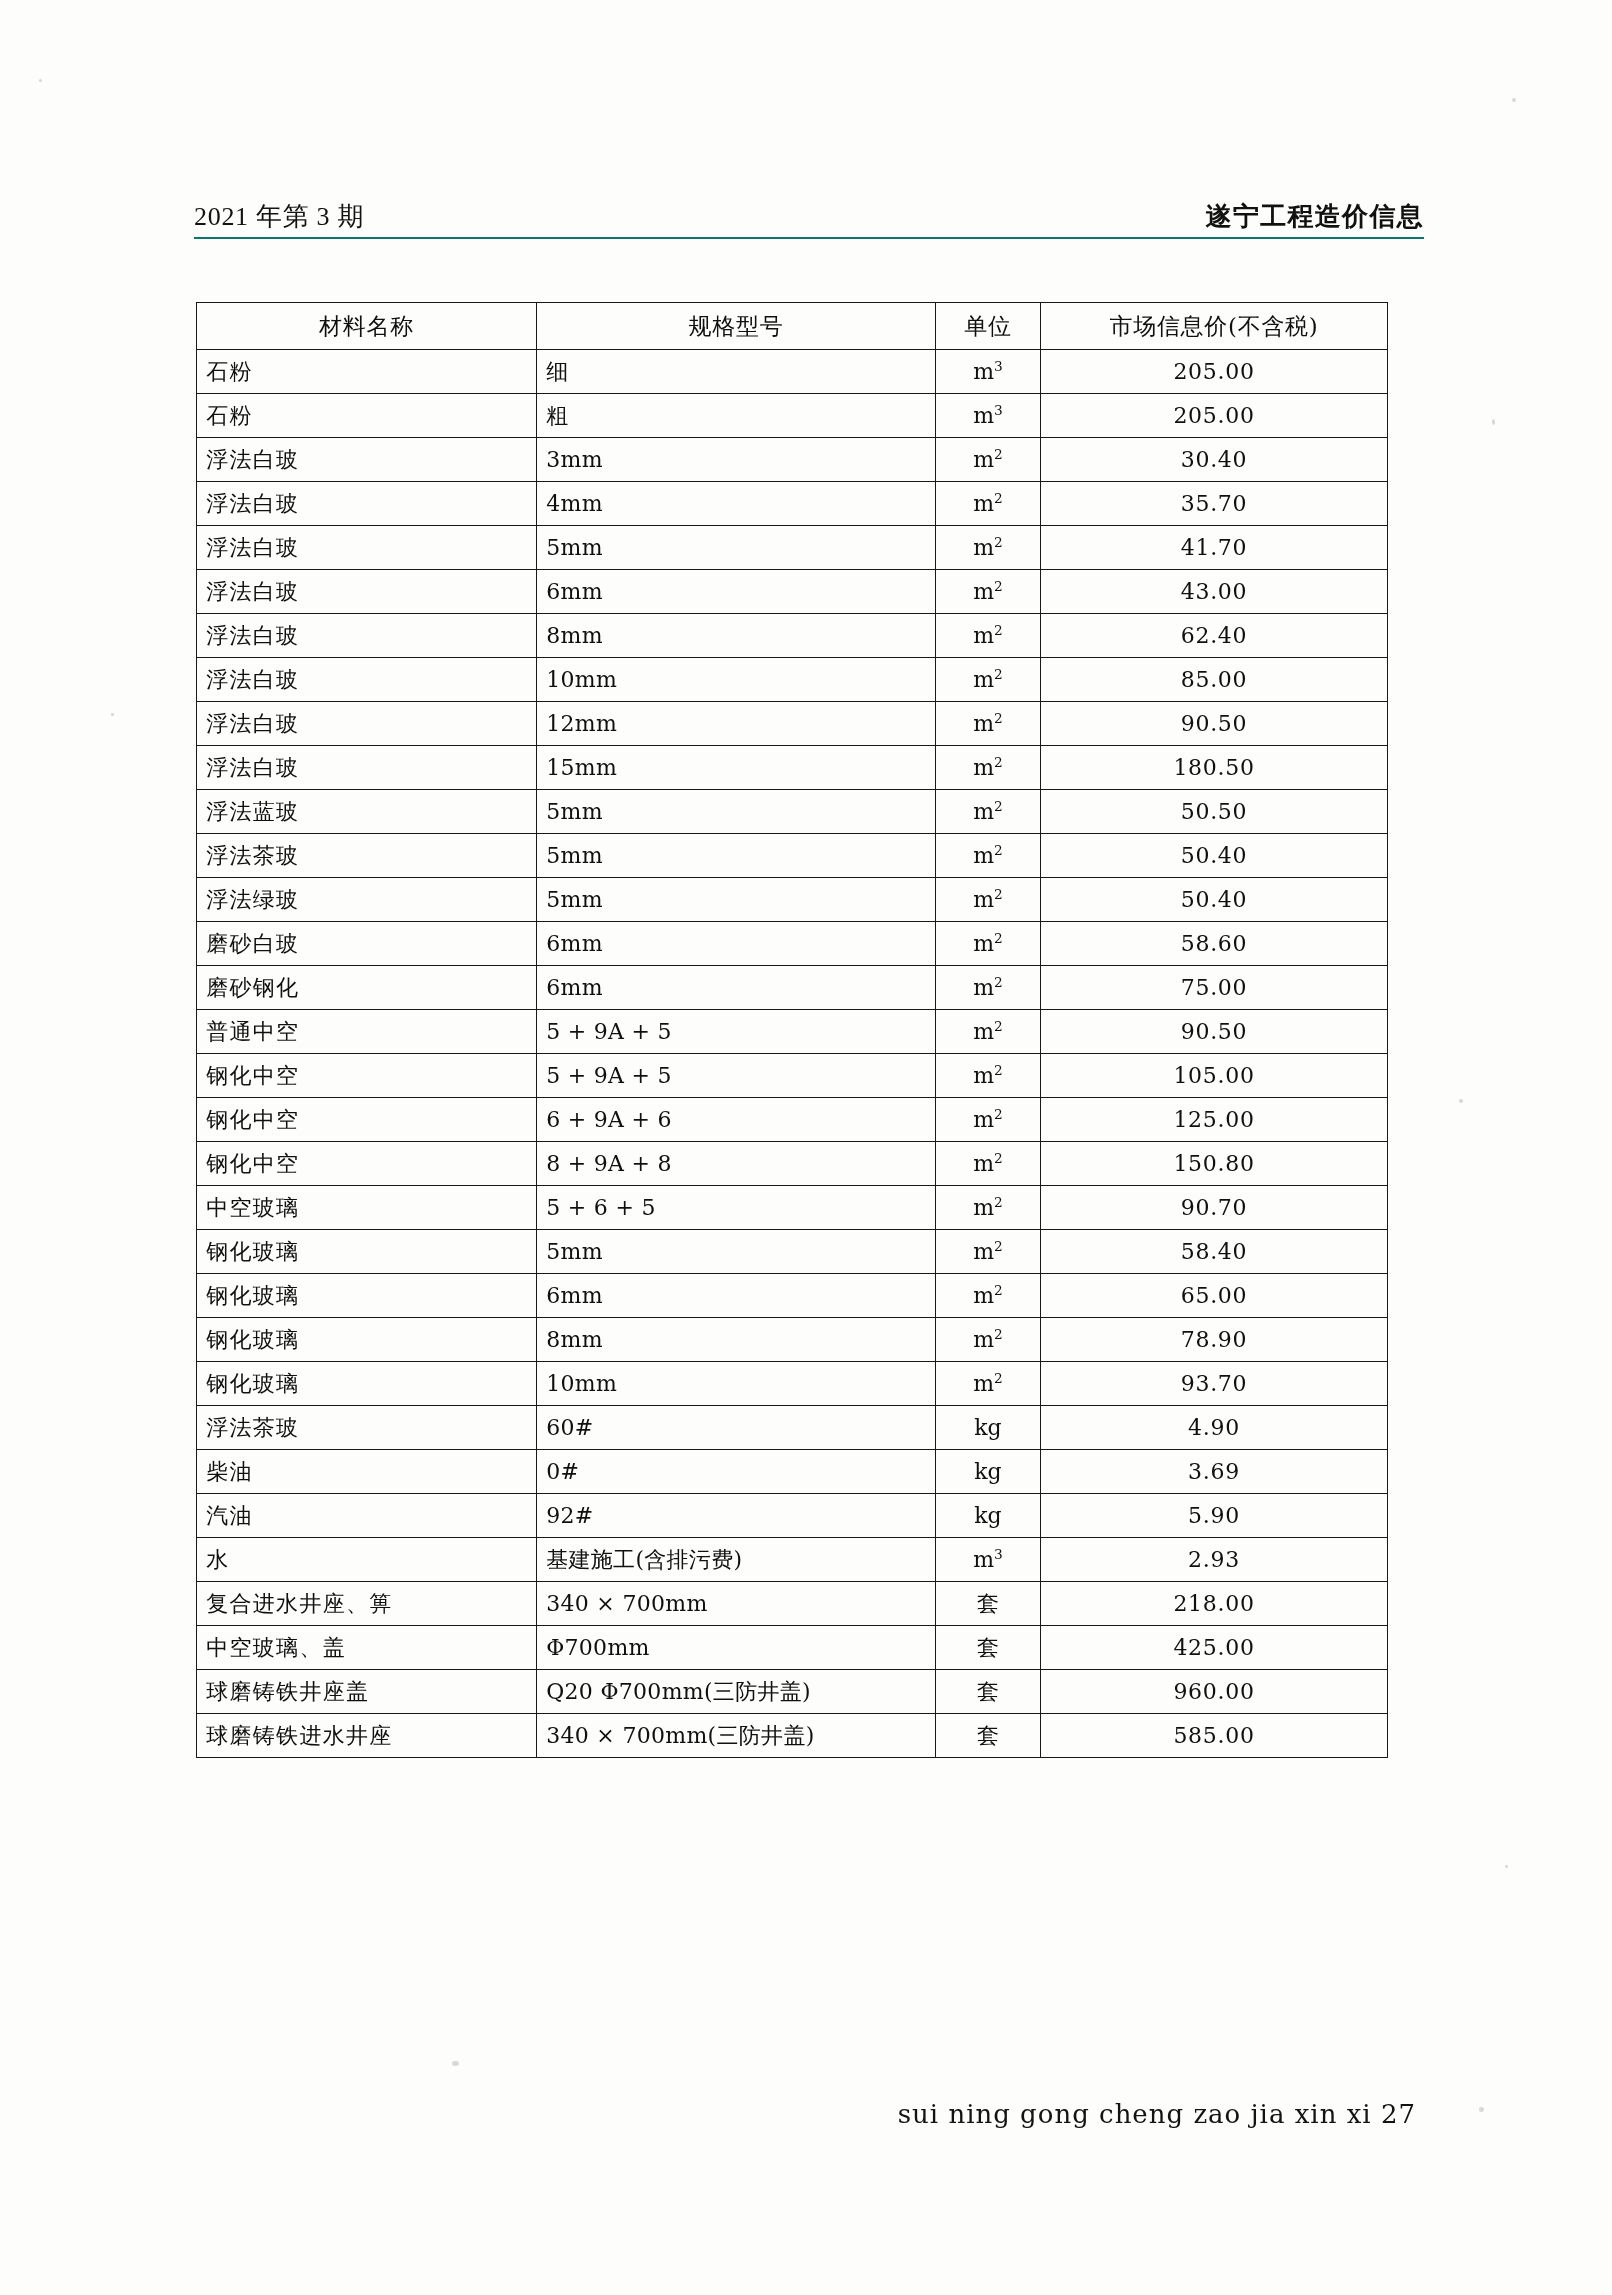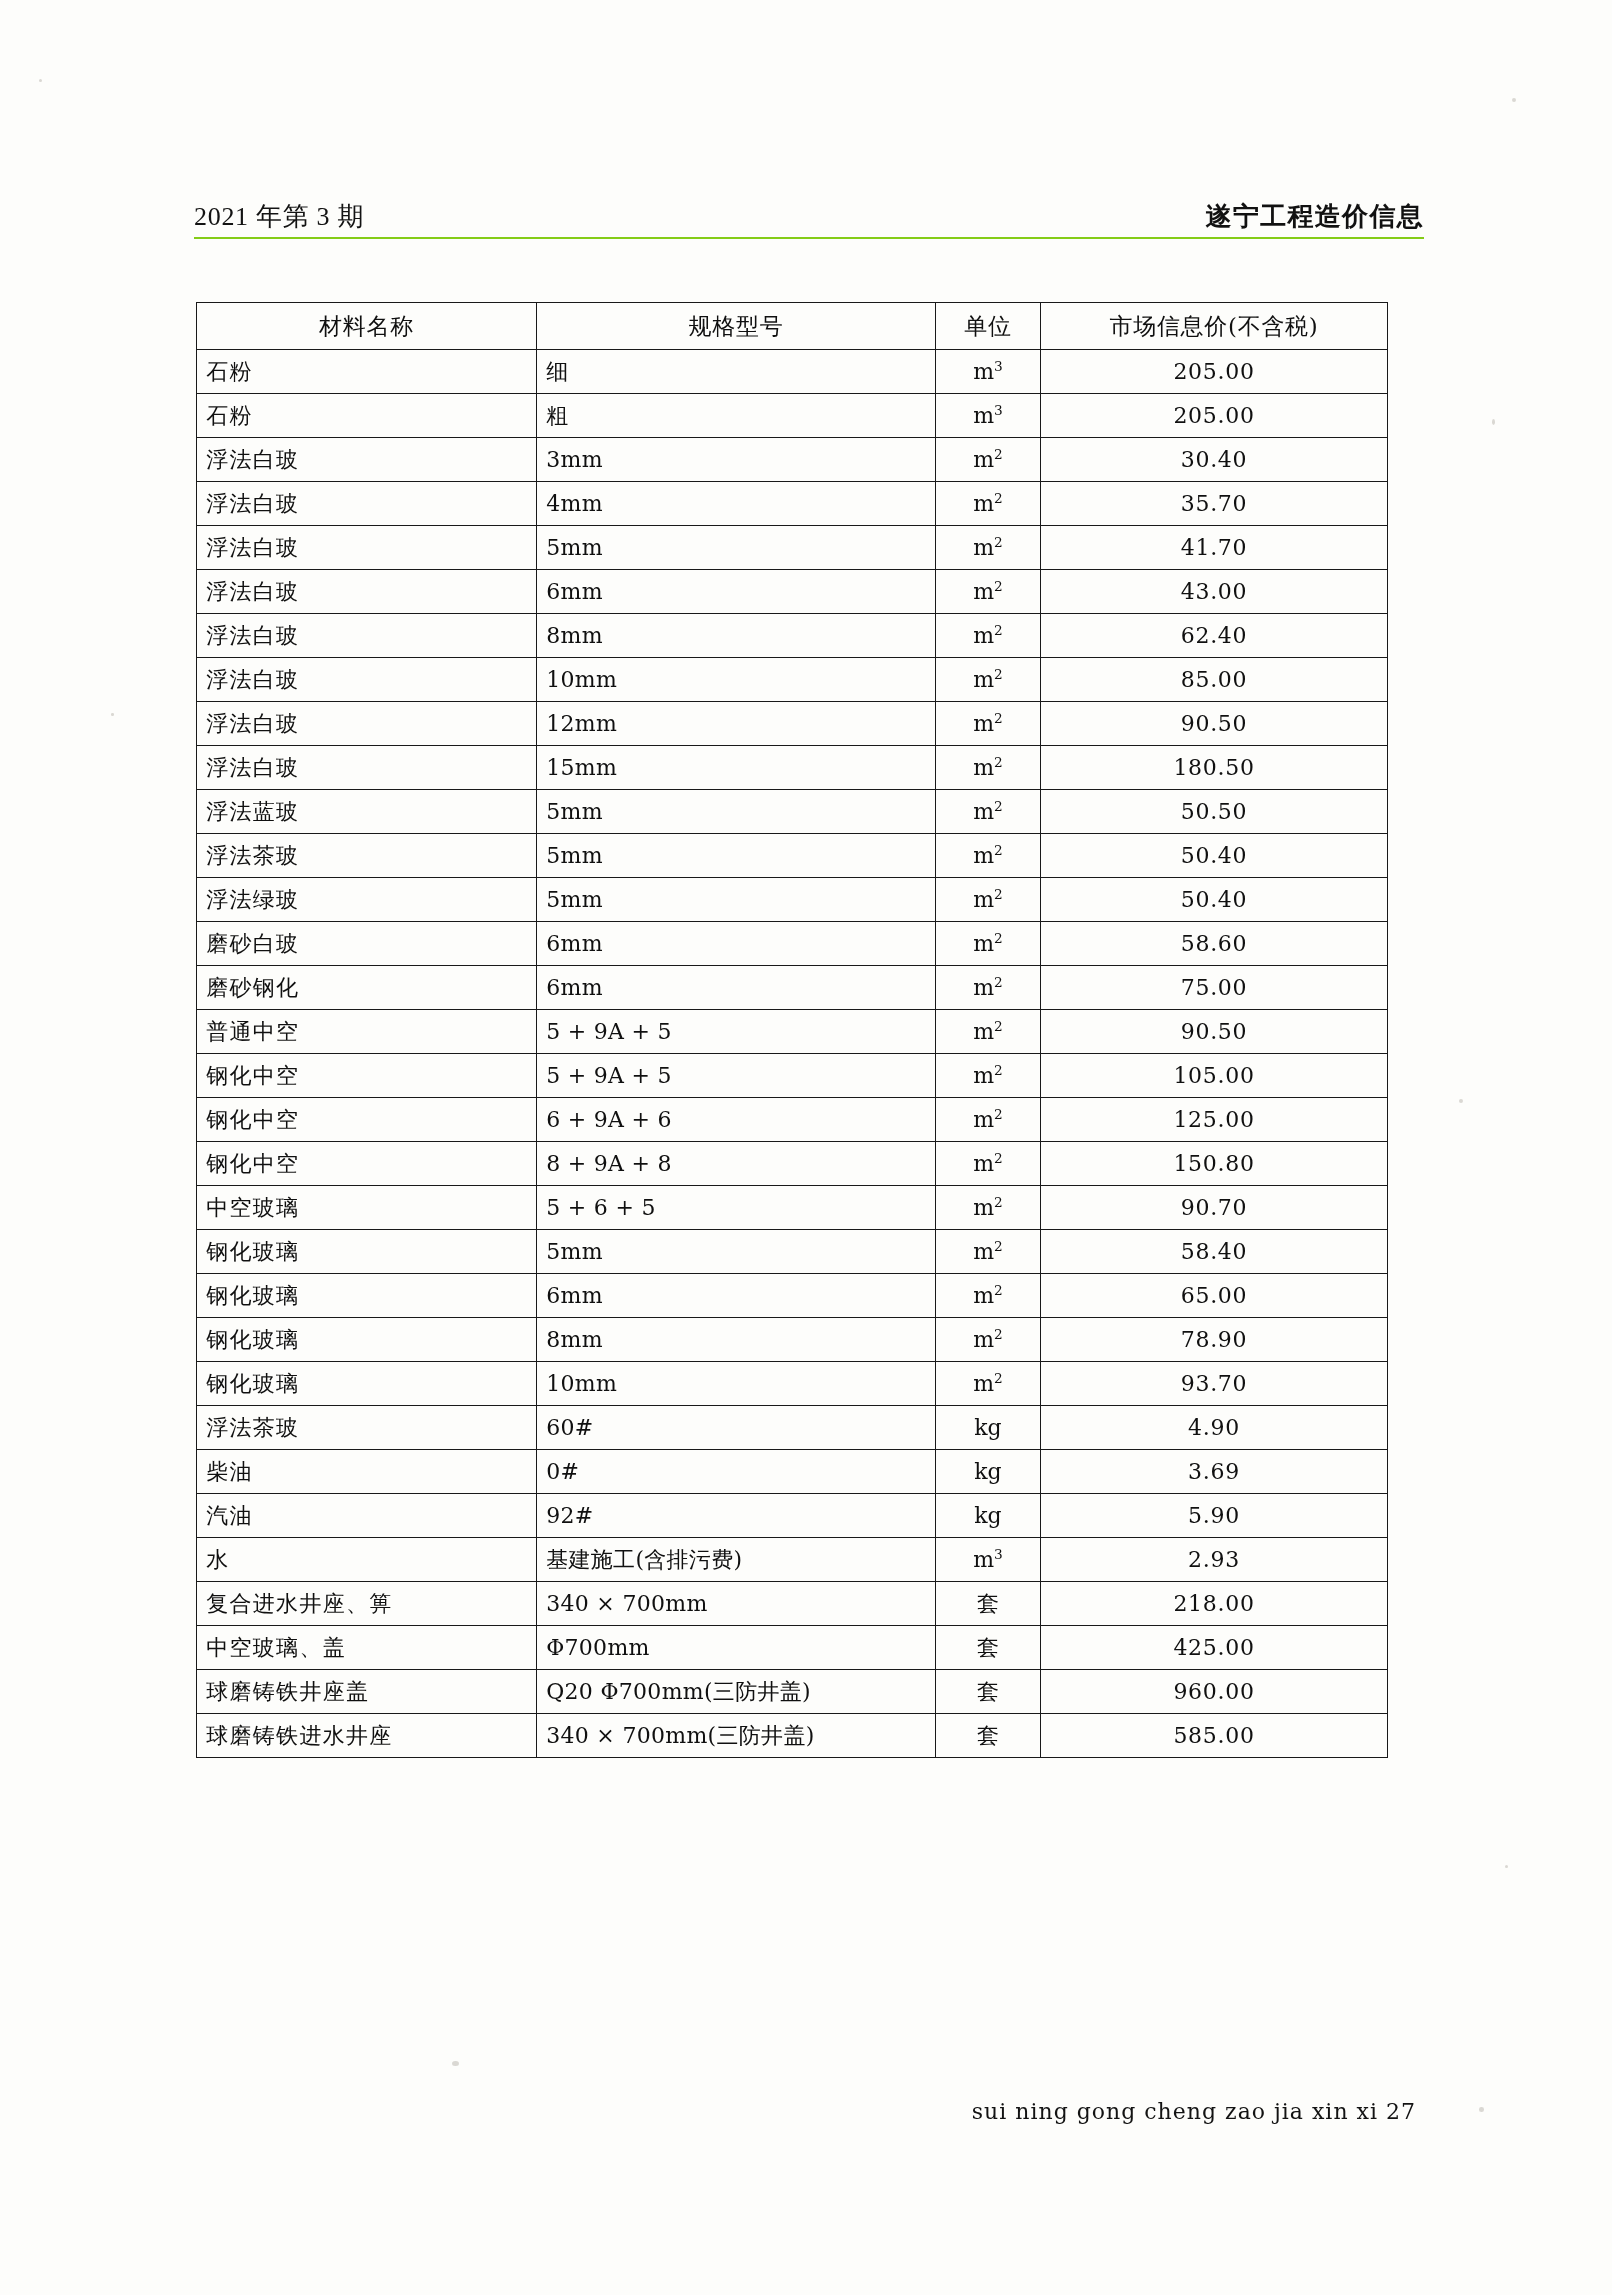--- a/index.html
+++ b/index.html
@@ -37,21 +37,21 @@
     top: 196px;
     left: 194px;
     width: 1230px;
     height: 46px;
   }
   .header-inner {
     display: flex;
     justify-content: space-between;
     align-items: flex-end;
     height: 38px;
-    border-bottom: 2px solid #84cc16;
+    border-bottom: 2px solid #0f766e;
     padding-bottom: 2.6px;
   }
   .issue {
     font-size: 26px;
     letter-spacing: 0.7px;
     font-family: "Liberation Serif", serif;
     color: #131313;
     white-space: nowrap;
   }
   .pub-title {
@@ -112,21 +112,21 @@
   .footer {
     position: absolute;
     top: 2099px;
     left: 0;
     width: 1612px;
     text-align: right;
     padding-right: 196px;
     box-sizing: border-box;
   }
   .footer-text {
-    font-size: 22px;
+    font-size: 26px;
     letter-spacing: 1px;
     font-family: "DejaVu Serif", serif;
     color: #131313;
   }
 </style>
 </head>
 <body>
 
 <div class="page">
 

